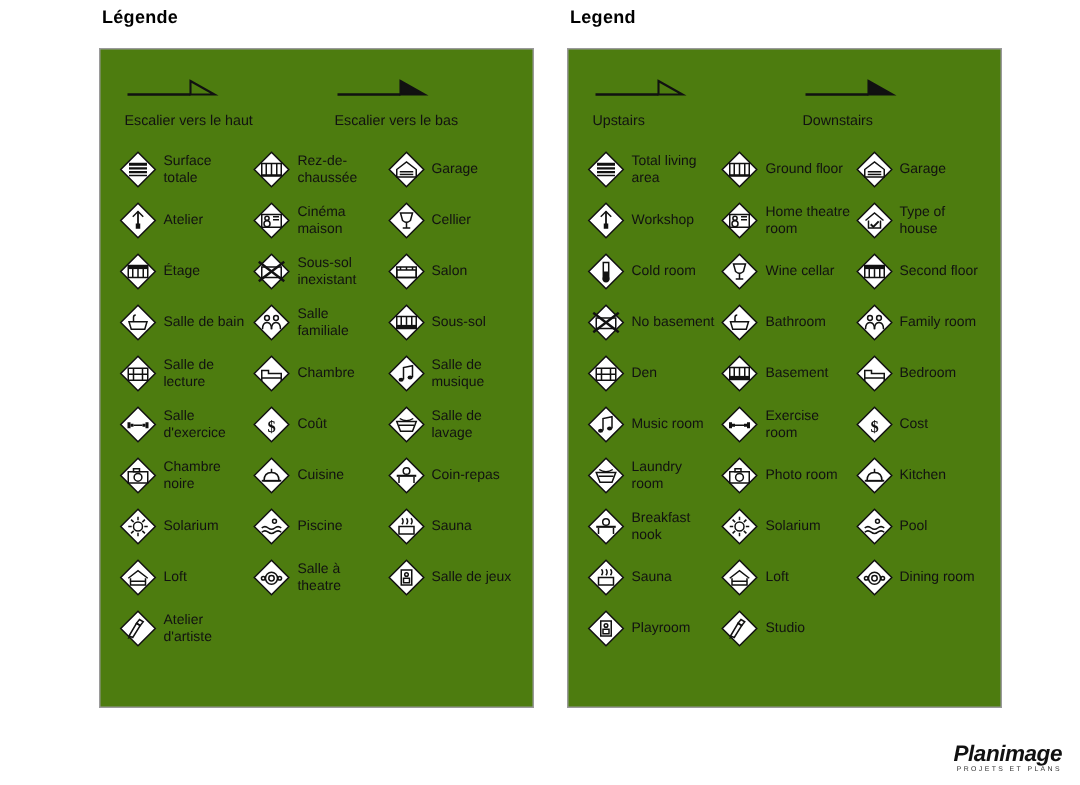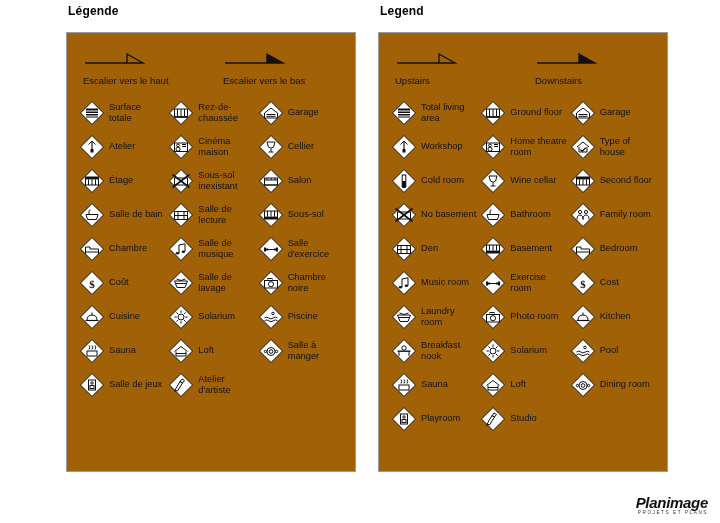--- a/index.html
+++ b/index.html
@@ -32,21 +32,21 @@
     color: #000;
   }
 
   .panel-box {
     position: absolute;
     top: 32px;
     left: 6px;
     width: 290px;
     height: 440px;
     border: 1px solid #9a9a9a;
-    background: #a16207;
+    background: #4d7c0f;
     box-sizing: border-box;
     padding: 10px 10px 0 10px;
   }
 
   
   .stairs-row {
     display: flex;
     gap: 18px;
     padding: 4px 0 4px 6px;
   }
@@ -262,45 +262,57 @@
               <path d="M7 12.5 L19 12.5 L17.5 17.5 L8.5 17.5 Z" stroke="#111" fill="none" stroke-width="1"></path>
               <path d="M10 12.5 L10 9.5 Q10 8 11.5 8" stroke="#111" fill="none" stroke-width="1"></path>
             </svg>
           </div>
           <div class="entry-label">Salle de bain</div>
         </div>
         <div class="legend-entry">
           <div class="entry-icon">
             <svg width="26" height="26" viewBox="0 0 26 26">
               <path d="M13 1.5 L24.5 13 L13 24.5 L1.5 13 Z" fill="#fff" stroke="#111" stroke-width="1"></path>
-              <rect x="6.5" y="9.5" width="13" height="8" stroke="#111" fill="none" stroke-width="1"></rect>
-              <line x1="6.5" y1="13.5" x2="19.5" y2="13.5" stroke="#111" fill="none" stroke-width="1"></line>
-              <line x1="10" y1="9.5" x2="10" y2="17.5" stroke="#111" fill="none" stroke-width="1"></line>
-              <line x1="16" y1="9.5" x2="16" y2="17.5" stroke="#111" fill="none" stroke-width="1"></line>
-            </svg>
-          </div>
-          <div class="entry-label">Salle de lecture</div>
+              <circle cx="10" cy="10" r="1.6" stroke="#111" fill="none" stroke-width="1"></circle>
+              <circle cx="16" cy="10" r="1.6" stroke="#111" fill="none" stroke-width="1"></circle>
+              <path d="M7 17.5 Q7 13 10 13 Q13 13 13 17.5" stroke="#111" fill="none" stroke-width="1"></path>
+              <path d="M13 17.5 Q13 13 16 13 Q19 13 19 17.5" stroke="#111" fill="none" stroke-width="1"></path>
+            </svg>
+          </div>
+          <div class="entry-label">Salle familiale</div>
         </div>
         <div class="legend-entry">
           <div class="entry-icon">
             <svg width="26" height="26" viewBox="0 0 26 26">
               <path d="M13 1.5 L24.5 13 L13 24.5 L1.5 13 Z" fill="#fff" stroke="#111" stroke-width="1"></path>
               <rect x="6.5" y="9" width="13" height="8" stroke="#111" fill="none" stroke-width="1"></rect>
               <rect x="6.5" y="14.6" width="13" height="2.4" fill="#111"></rect>
               <line x1="9.5" y1="9" x2="9.5" y2="14.6" stroke="#111" fill="none" stroke-width="1"></line>
               <line x1="13" y1="9" x2="13" y2="14.6" stroke="#111" fill="none" stroke-width="1"></line>
               <line x1="16.5" y1="9" x2="16.5" y2="14.6" stroke="#111" fill="none" stroke-width="1"></line>
             </svg>
           </div>
           <div class="entry-label">Sous-sol</div>
         </div>
         <div class="legend-entry">
           <div class="entry-icon">
             <svg width="26" height="26" viewBox="0 0 26 26">
               <path d="M13 1.5 L24.5 13 L13 24.5 L1.5 13 Z" fill="#fff" stroke="#111" stroke-width="1"></path>
+              <rect x="6.5" y="9.5" width="13" height="8" stroke="#111" fill="none" stroke-width="1"></rect>
+              <line x1="6.5" y1="13.5" x2="19.5" y2="13.5" stroke="#111" fill="none" stroke-width="1"></line>
+              <line x1="10" y1="9.5" x2="10" y2="17.5" stroke="#111" fill="none" stroke-width="1"></line>
+              <line x1="16" y1="9.5" x2="16" y2="17.5" stroke="#111" fill="none" stroke-width="1"></line>
+            </svg>
+          </div>
+          <div class="entry-label">Salle de lecture</div>
+        </div>
+        <div class="legend-entry">
+          <div class="entry-icon">
+            <svg width="26" height="26" viewBox="0 0 26 26">
+              <path d="M13 1.5 L24.5 13 L13 24.5 L1.5 13 Z" fill="#fff" stroke="#111" stroke-width="1"></path>
               <path d="M6.5 16 L6.5 11 L11 11 L11 13 L19.5 13 L19.5 16 Z" stroke="#111" fill="none" stroke-width="1"></path>
               <line x1="6.5" y1="16" x2="6.5" y2="18" stroke="#111" fill="none" stroke-width="1"></line>
               <line x1="19.5" y1="16" x2="19.5" y2="18" stroke="#111" fill="none" stroke-width="1"></line>
             </svg>
           </div>
           <div class="entry-label">Chambre</div>
         </div>
         <div class="legend-entry">
           <div class="entry-icon">
             <svg width="26" height="26" viewBox="0 0 26 26">
@@ -359,20 +371,32 @@
         <div class="legend-entry">
           <div class="entry-icon">
             <svg width="26" height="26" viewBox="0 0 26 26">
               <path d="M13 1.5 L24.5 13 L13 24.5 L1.5 13 Z" fill="#fff" stroke="#111" stroke-width="1"></path>
               <path d="M8 16.5 Q8 11 13 11 Q18 11 18 16.5 Z" stroke="#111" fill="none" stroke-width="1"></path>
               <line x1="6.5" y1="16.5" x2="19.5" y2="16.5" stroke="#111" stroke-width="1.2"></line>
               <line x1="13" y1="11" x2="13" y2="8.5" stroke="#111" fill="none" stroke-width="1"></line>
             </svg>
           </div>
           <div class="entry-label">Cuisine</div>
+        </div>
+        <div class="legend-entry">
+          <div class="entry-icon">
+            <svg width="26" height="26" viewBox="0 0 26 26">
+              <path d="M13 1.5 L24.5 13 L13 24.5 L1.5 13 Z" fill="#fff" stroke="#111" stroke-width="1"></path>
+              <rect x="6.5" y="12.5" width="13" height="1.4" fill="#111"></rect>
+              <path d="M8 14 L8 18" stroke="#111" fill="none" stroke-width="1"></path>
+              <path d="M18 14 L18 18" stroke="#111" fill="none" stroke-width="1"></path>
+              <circle cx="13" cy="10" r="2.2" stroke="#111" fill="none" stroke-width="1"></circle>
+            </svg>
+          </div>
+          <div class="entry-label">Coin-repas</div>
         </div>
         <div class="legend-entry">
           <div class="entry-icon">
             <svg width="26" height="26" viewBox="0 0 26 26">
               <path d="M13 1.5 L24.5 13 L13 24.5 L1.5 13 Z" fill="#fff" stroke="#111" stroke-width="1"></path>
               <circle cx="13" cy="13" r="3" stroke="#111" fill="none" stroke-width="1"></circle>
               <g stroke="#111" stroke-width="1">
                 <line x1="13" y1="6.5" x2="13" y2="8.8"></line>
                 <line x1="13" y1="17.2" x2="13" y2="19.5"></line>
                 <line x1="6.5" y1="13" x2="8.8" y2="13"></line>
@@ -423,21 +447,21 @@
         <div class="legend-entry">
           <div class="entry-icon">
             <svg width="26" height="26" viewBox="0 0 26 26">
               <path d="M13 1.5 L24.5 13 L13 24.5 L1.5 13 Z" fill="#fff" stroke="#111" stroke-width="1"></path>
               <circle cx="13" cy="13.5" r="4" stroke="#111" fill="none" stroke-width="1"></circle>
               <circle cx="13" cy="13.5" r="1.8" stroke="#111" fill="none" stroke-width="1"></circle>
               <circle cx="7.5" cy="13.5" r="1.2" stroke="#111" fill="none" stroke-width="1"></circle>
               <circle cx="18.5" cy="13.5" r="1.2" stroke="#111" fill="none" stroke-width="1"></circle>
             </svg>
           </div>
-          <div class="entry-label">Salle à manger</div>
+          <div class="entry-label">Salle à theatre</div>
         </div>
         <div class="legend-entry">
           <div class="entry-icon">
             <svg width="26" height="26" viewBox="0 0 26 26">
               <path d="M13 1.5 L24.5 13 L13 24.5 L1.5 13 Z" fill="#fff" stroke="#111" stroke-width="1"></path>
               <rect x="9.5" y="8" width="7" height="10" stroke="#111" fill="none" stroke-width="1"></rect>
               <circle cx="13" cy="11" r="1.2" stroke="#111" fill="none" stroke-width="1"></circle>
               <rect x="11" y="13.5" width="4" height="3" stroke="#111" fill="none" stroke-width="1"></rect>
             </svg>
           </div>

